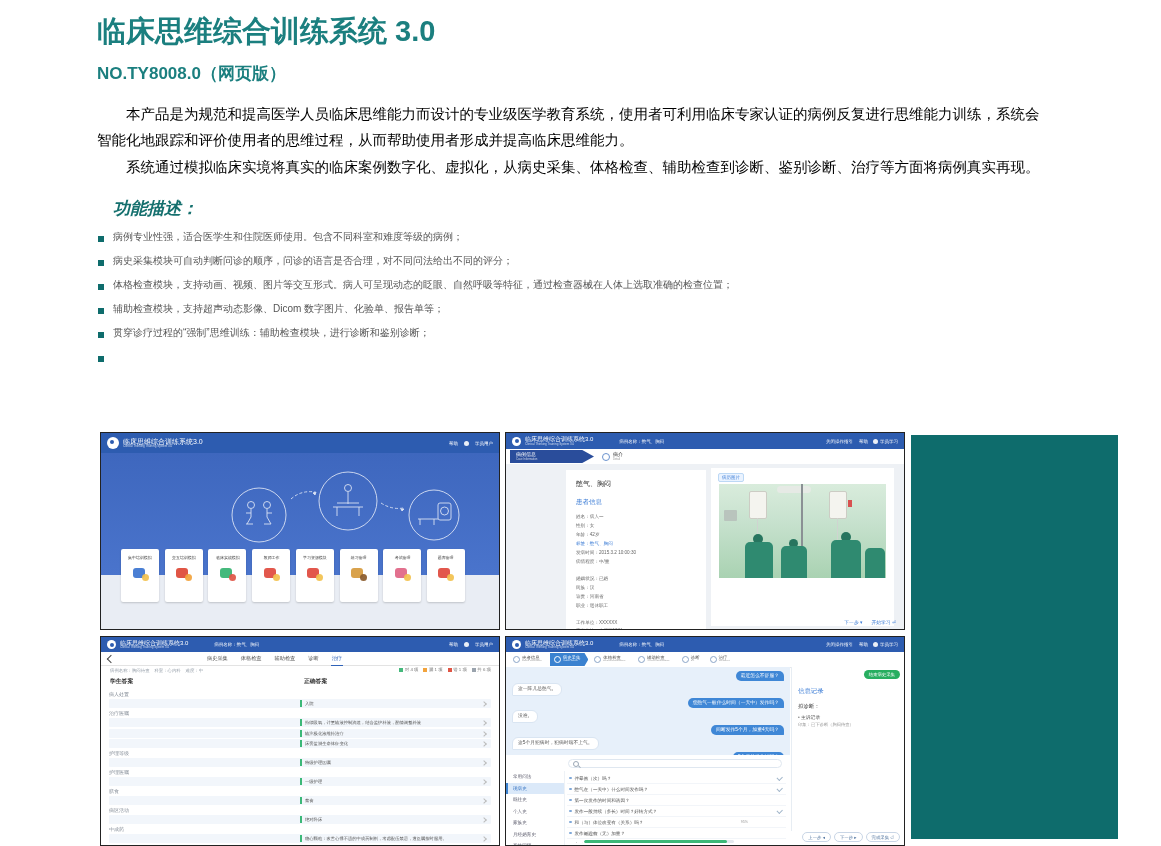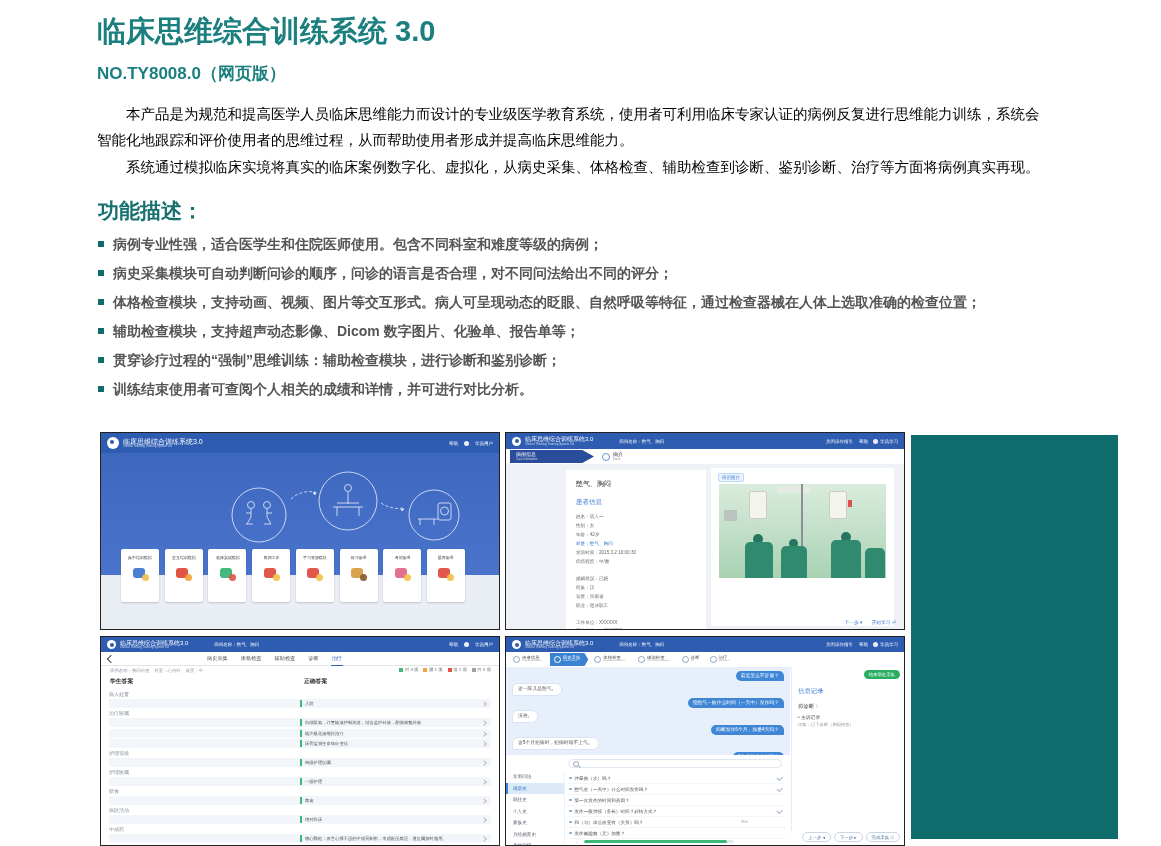--- a/index.html
+++ b/index.html
@@ -4,23 +4,23 @@
 <style>
   html,body{margin:0;padding:0;background:#fff;}
   body{font-family:"Liberation Sans","DejaVu Sans",sans-serif;}
   .canvas{position:relative;width:1161px;height:846px;background:#fff;overflow:hidden;}
 
   
   .doc{position:absolute;left:97px;top:4px;width:948px;}
   .doc-title{color:#1b7f7f;font-size:29px;font-weight:bold;margin:8px 0 10px;}
   .doc-model{color:#1b7f7f;font-size:17px;font-weight:bold;margin:0 0 16px;}
   .doc-para{color:#000000;font-size:14.5px;line-height:1.82;text-indent:2em;margin:0;}
-  .doc-features-h{color:#15706e;font-size:21px;font-weight:bold;margin:17px 1px 11px;}
+  .doc-features-h{color:#15706e;font-size:17px;font-weight:bold;margin:17px 16px 11px;font-style:italic;}
   ul.features{list-style:none;margin:0;padding:0;}
-  ul.features li{position:relative;padding-left:16px;color:#555;font-size:14px;margin-bottom:11.5px;line-height:1.25;font-weight:bold;}
+  ul.features li{position:relative;padding-left:16px;color:#555;font-size:10px;margin-bottom:11.5px;line-height:1.25;}
   .blt{position:absolute;left:1px;top:5px;width:6px;height:6px;background:#0e6c6c;}
 
   
   .figs{position:absolute;left:0;top:432px;width:1161px;height:414px;}
   .shot{position:absolute;background:#fff;border:1px solid #222;overflow:hidden;box-sizing:border-box;}
   .shot-a{left:100px;top:0;width:400px;height:198px;}
   .shot-b{left:505px;top:0;width:400px;height:198px;}
   .shot-c{left:100px;top:204px;width:400px;height:210px;}
   .shot-d{left:505px;top:204px;width:400px;height:210px;}
   .teal{position:absolute;left:911px;top:3px;width:207px;height:404px;background:#0e6c6c;}
@@ -169,21 +169,20 @@
         <li>
           <span class="blt"></span>
           <span>辅助检查模块，支持超声动态影像、Dicom 数字图片、化验单、报告单等；</span>
         </li>
         <li>
           <span class="blt"></span>
           <span>贯穿诊疗过程的“强制”思维训练：辅助检查模块，进行诊断和鉴别诊断；</span>
         </li>
         <li>
           <span class="blt"></span>
-          <span>训练结束使用者可查阅个人相关的成绩和详情，并可进行对比分析。</span>
         </li>
       </ul>
   </div>
 
   <div class="figs">
 
     <div class="shot shot-a">
       <div class="mh mh20">
         <span class="mlogo"></span>
         <span class="mtt">

